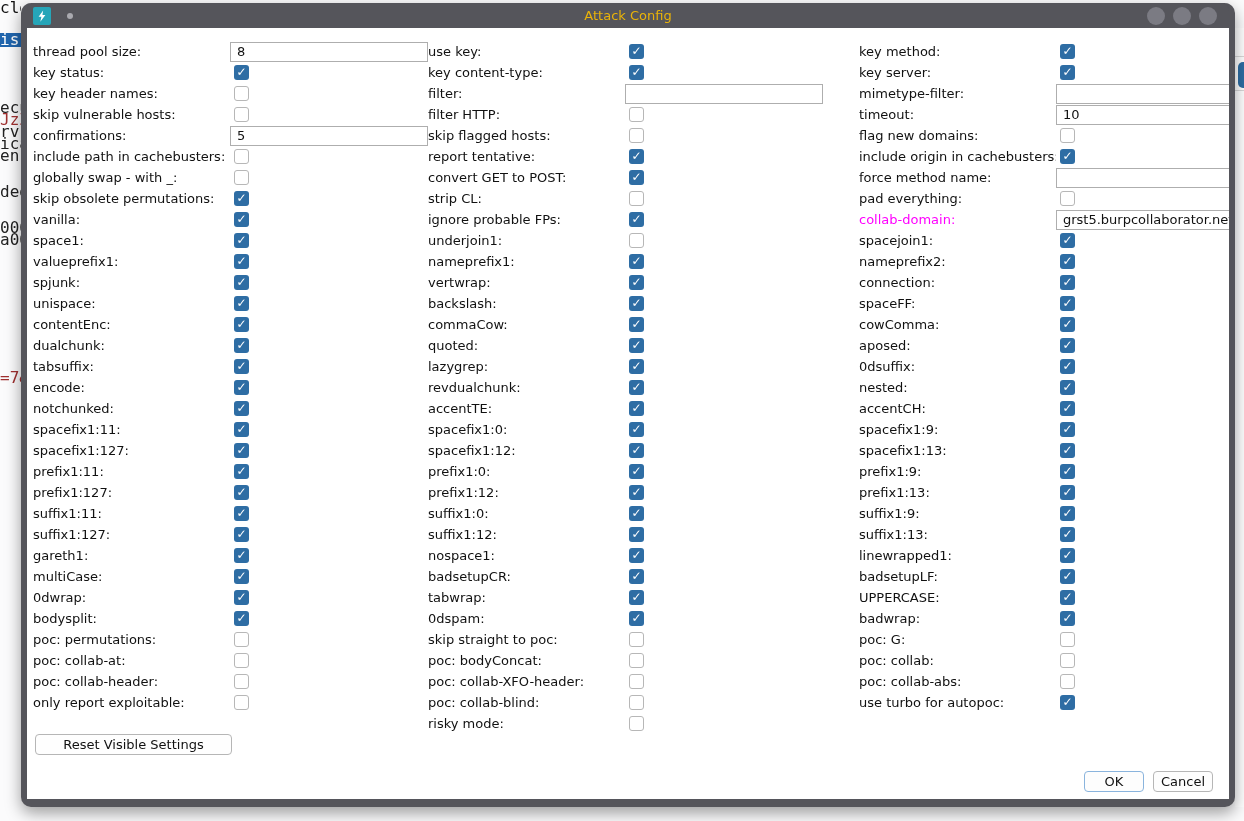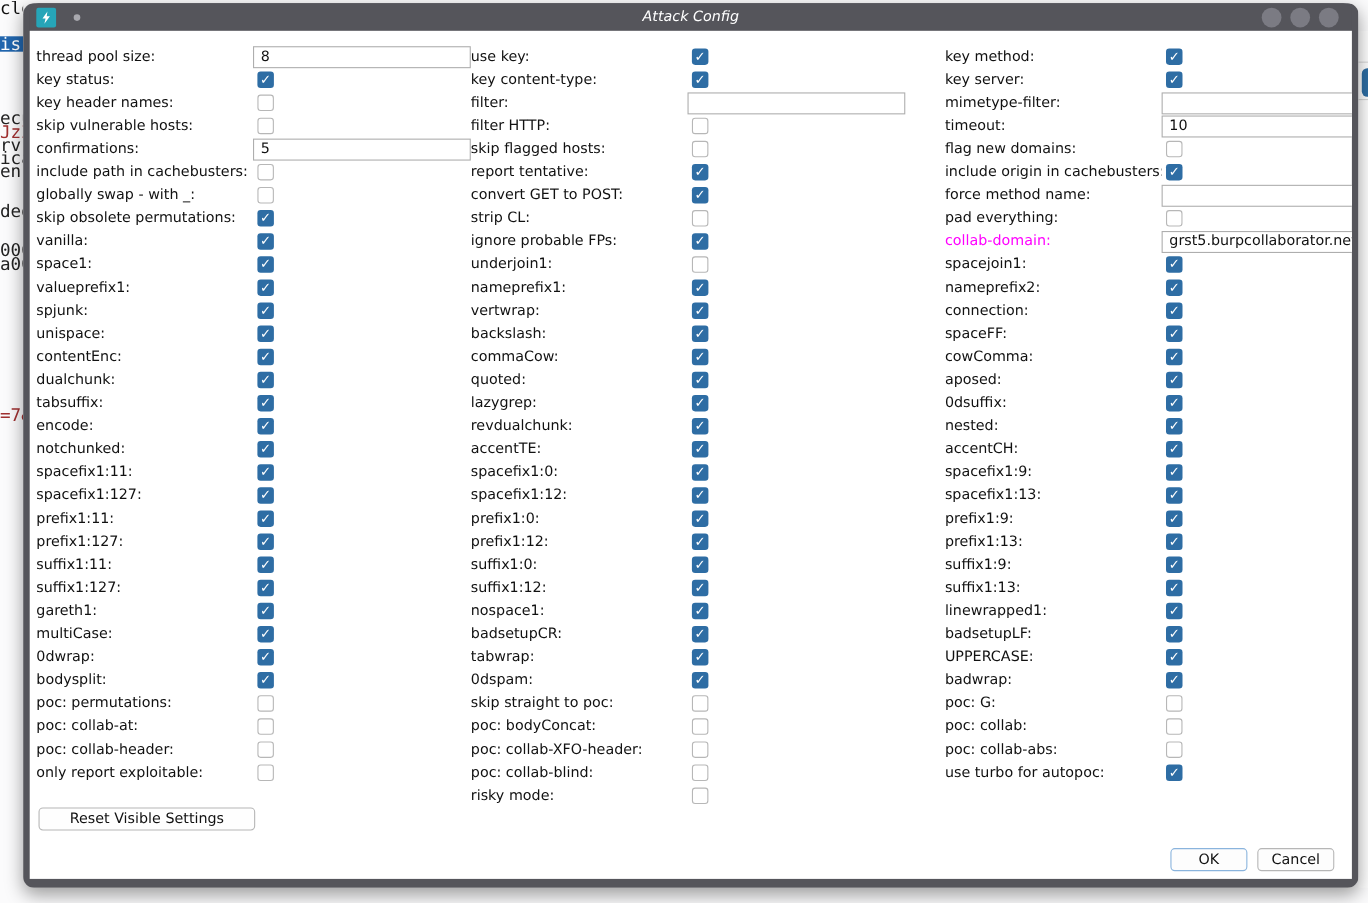--- a/index.html
+++ b/index.html
@@ -30,21 +30,21 @@
     position:relative;height:25px;background:#55555b;border-radius:8px 8px 0 0;
     display:flex;align-items:center;
   }
   .app-icon{
     width:18px;height:18px;margin-left:6px;border-radius:2px;
     display:inline-flex;align-items:center;justify-content:center;flex:none;
   }
   .title-dot{width:6px;height:6px;border-radius:50%;background:#a9a9af;margin-left:16px;flex:none;}
   .win-title{
     position:absolute;left:50%;transform:translateX(-50%);
-    color:#ffffff;font-size:13px;font-style:italic;
+    color:#eab308;font-size:13px;
   }
   .win-controls{position:absolute;right:12px;display:flex;gap:8px;}
   .circ{width:18px;height:18px;border-radius:50%;background:#7b7b83;}
   .content{
     position:relative;width:1202px;height:771px;background:#ffffff;overflow:hidden;
   }
   .col{position:absolute;top:13px;width:395px;}
   .row{display:flex;align-items:center;height:21px;}
   .lab{flex:1 1 auto;font-size:13px;color:#111;white-space:nowrap;overflow:hidden;}
   .ctl{flex:0 0 198px;display:flex;align-items:center;}
@@ -59,21 +59,21 @@
     background:#fff;color:#111;font-size:13px;padding:0 6px;outline:none;
     font-family:"DejaVu Sans","Liberation Sans",sans-serif;
   }
   .reset-btn{
     position:absolute;left:8px;top:706px;width:197px;height:21px;box-sizing:border-box;
     border:1px solid #b6b6b6;border-radius:4px;background:#fefefe;
     font-size:13px;color:#111;font-family:inherit;
   }
   .dlg-actions{position:absolute;right:16px;bottom:7px;display:flex;gap:9px;}
   .dlg-actions button{
-    width:70px;height:21px;box-sizing:border-box;border-radius:4px;background:#fdfdfd;
+    width:60px;height:21px;box-sizing:border-box;border-radius:4px;background:#fdfdfd;
     font-size:13px;color:#111;font-family:inherit;padding:0;
   }
   .ok-btn{border:1px solid #8ab4dd;}
   .cancel-btn{border:1px solid #b6b6b6;}
 </style>
 </head>
 <body>
 
 <div id="bg-frags">
     <div class="bg-frag" style="top: 1px; color: rgb(17, 17, 17);">cle</div>

